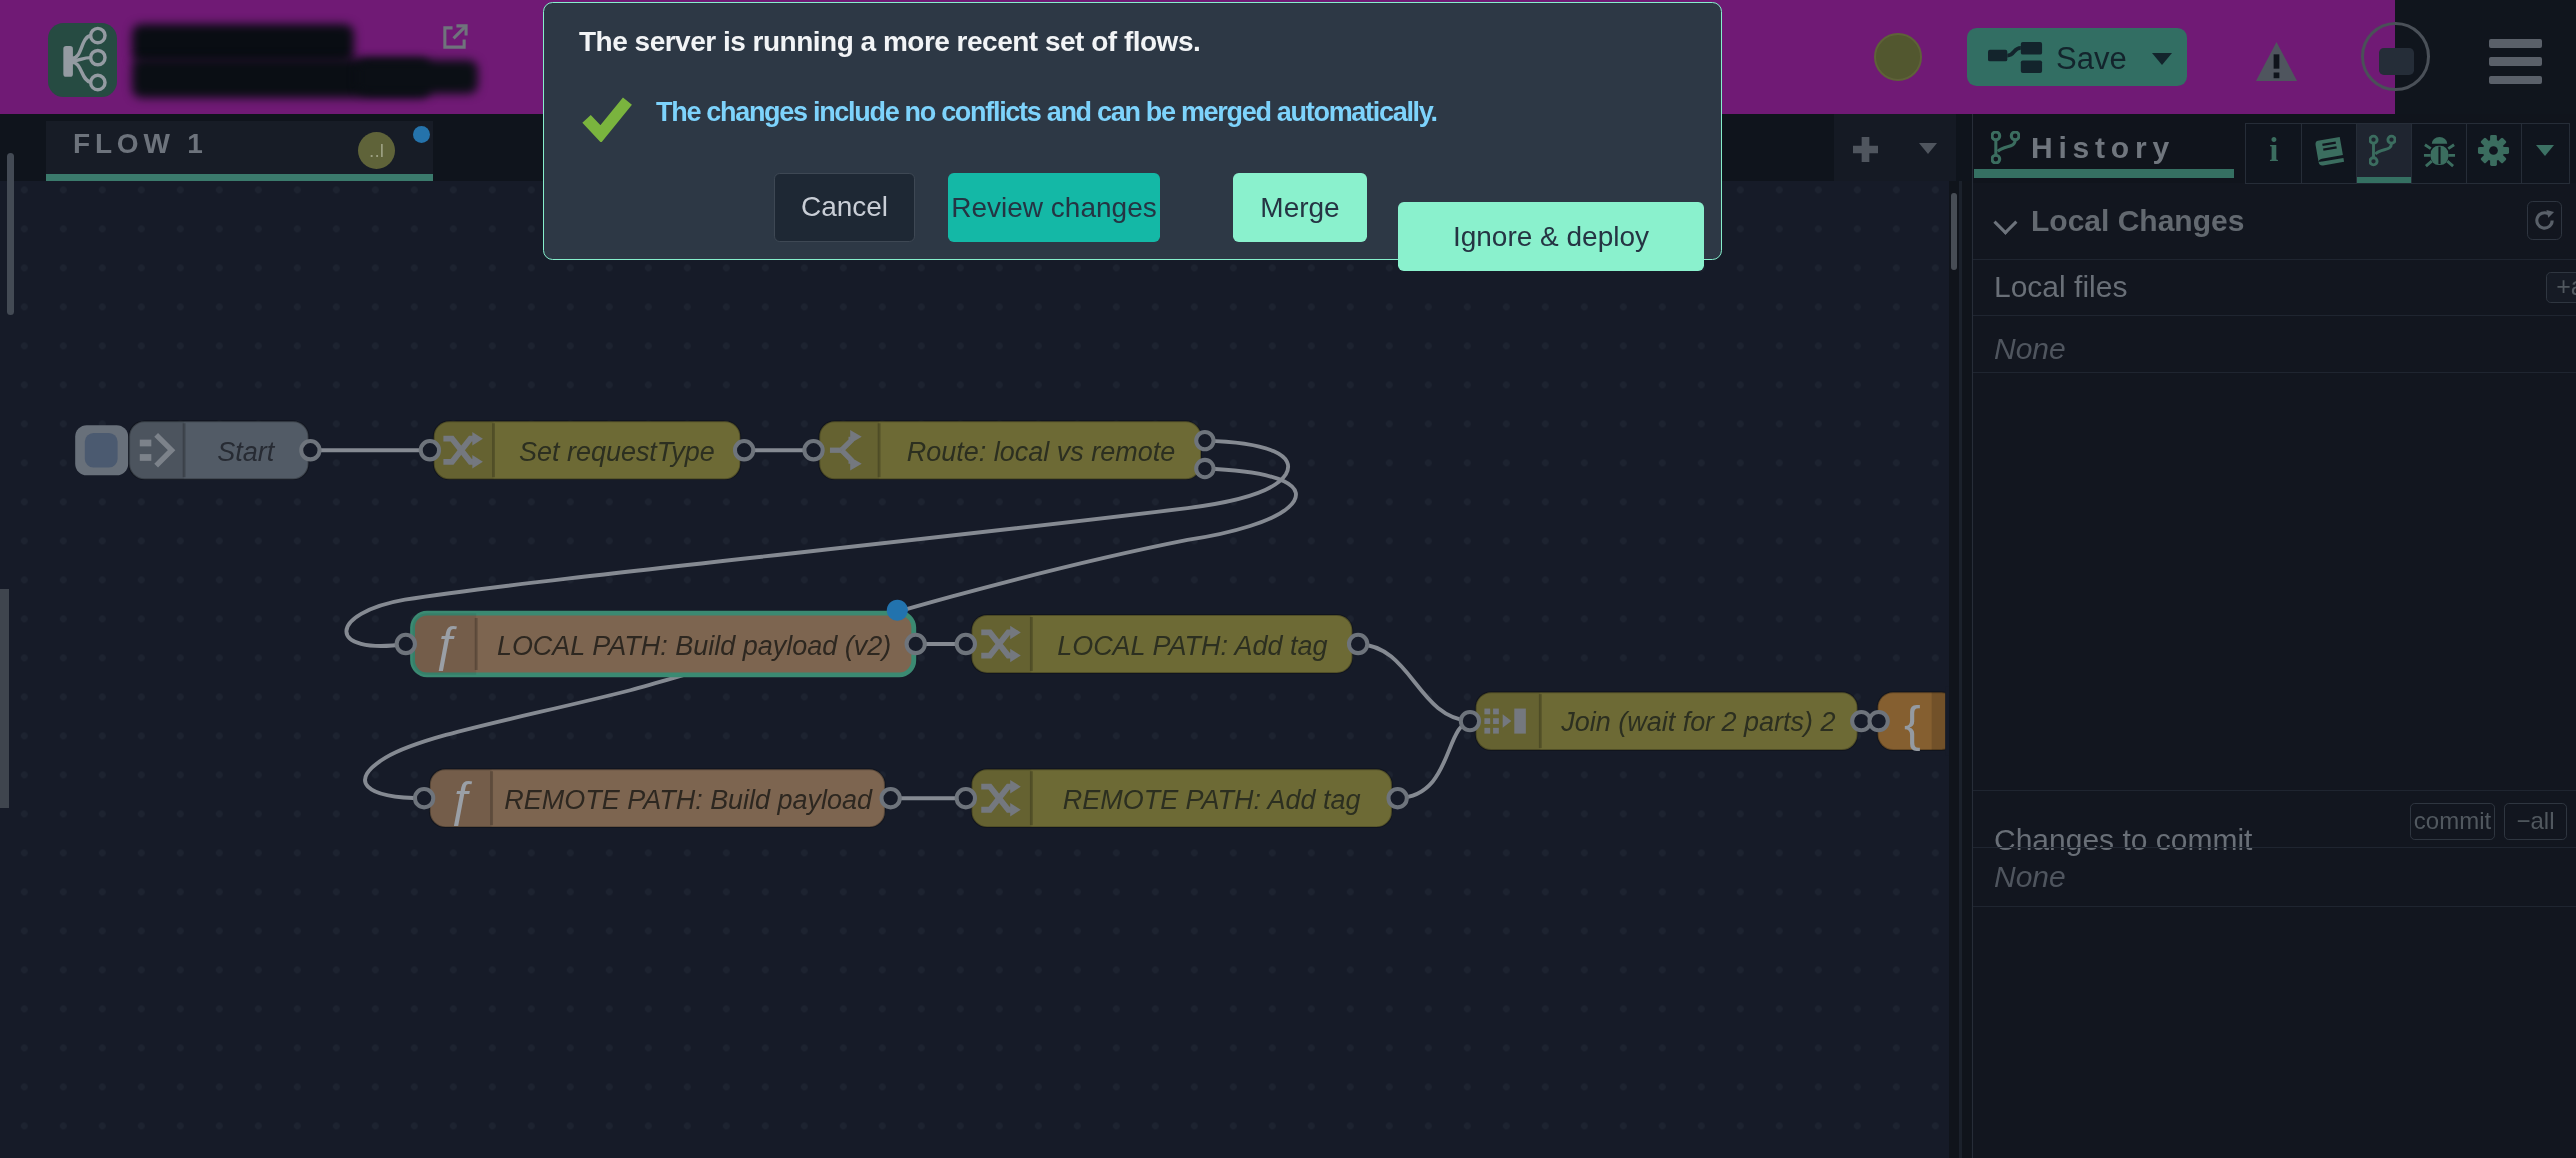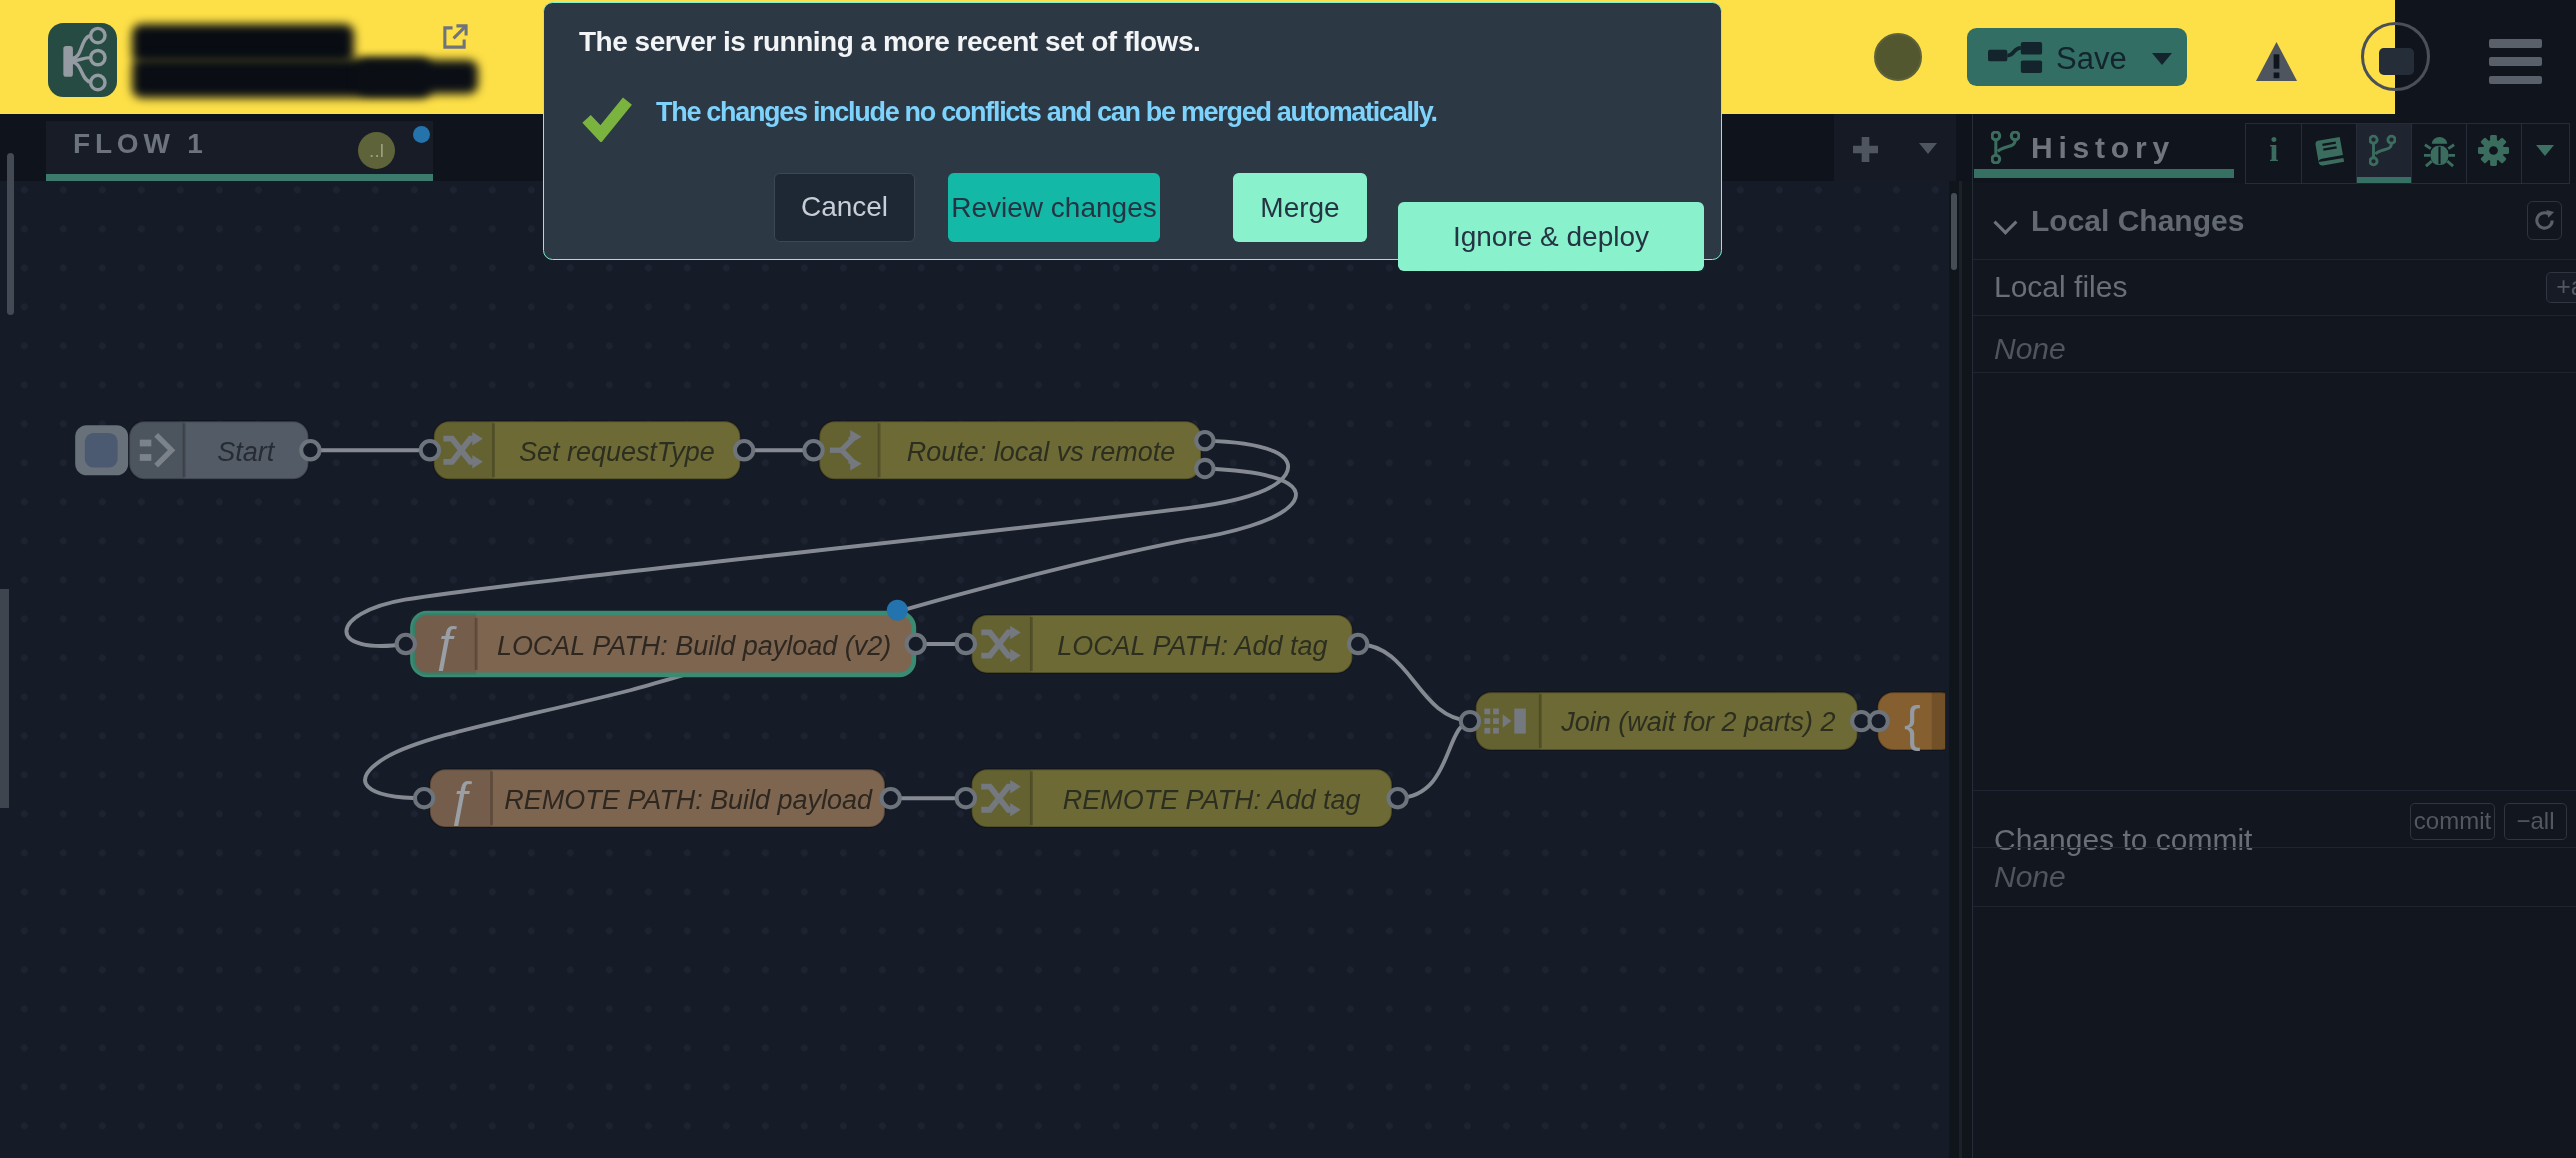--- a/index.html
+++ b/index.html
@@ -4,21 +4,21 @@
 <style>
   html,body{margin:0;padding:0;background:#10151d;}
   *{box-sizing:border-box;font-family:"Liberation Sans",sans-serif;}
   #app{position:relative;width:2576px;height:1159px;overflow:hidden;background:#10151d;}
   .abs{position:absolute;}
 </style>
 </head>
 <body>
 <div id="app">
 
-  <div class="abs" id="header" style="left:0;top:0;width:2395px;height:114px;background:#fde047;">
+  <div class="abs" id="header" style="left:0;top:0;width:2395px;height:114px;background:#701a75;">
 
     <div class="abs" style="left:48px;top:23px;width:69px;height:74px;border-radius:15.4px;background:#264b42;">
       <svg width="69" height="74" viewBox="0 0 72 77">
         <g stroke="#949ba2" stroke-width="3.6" fill="none">
           <path d="M25,37 C36,37 34,14 45,13"></path>
           <path d="M25,39 C36,39 34,36 45,36"></path>
           <path d="M25,41 C36,41 34,60 45,62"></path>
           <circle cx="52" cy="13" r="7.5"></circle>
           <circle cx="52" cy="36" r="7.5"></circle>
           <circle cx="52" cy="62" r="7.5"></circle>

